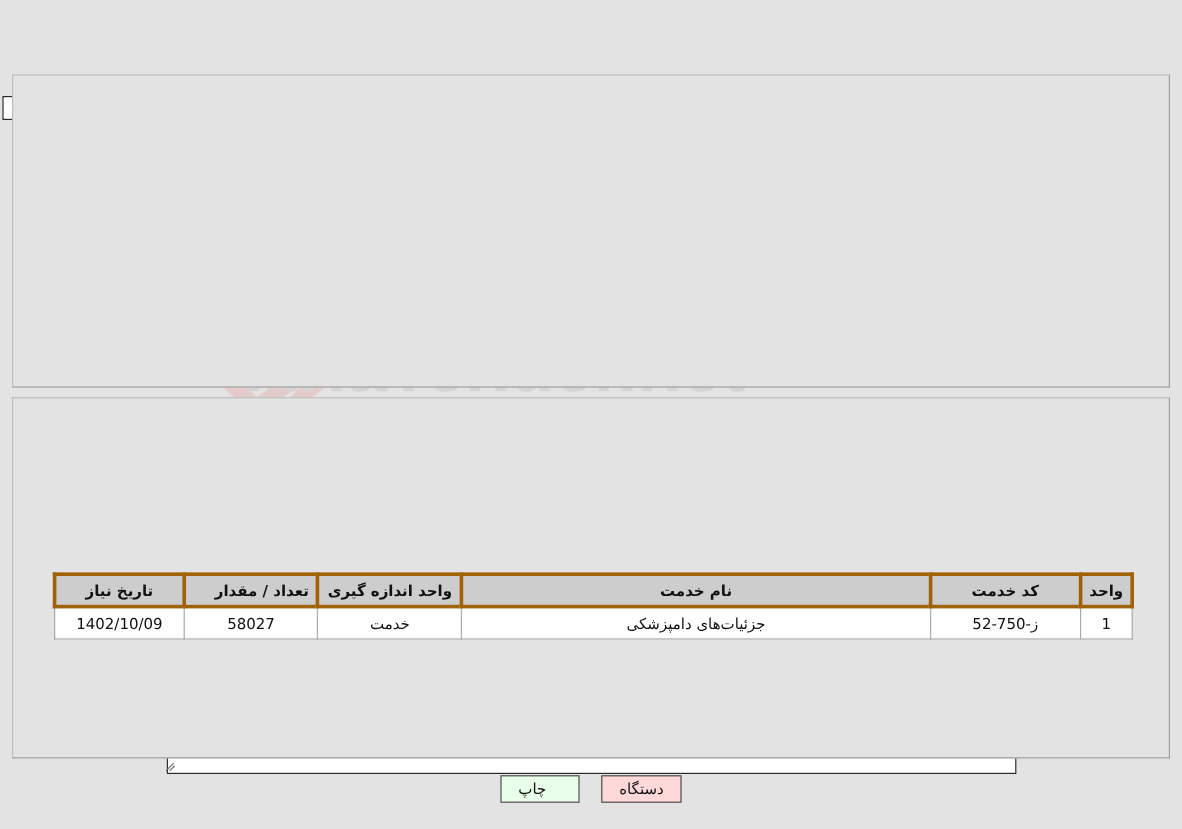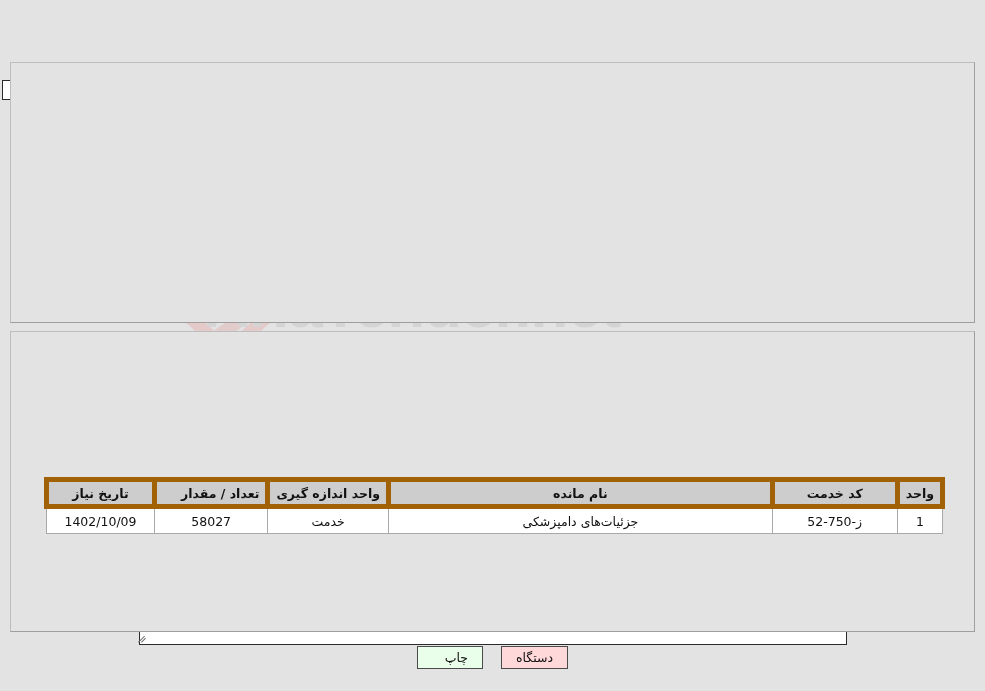--- a/index.html
+++ b/index.html
@@ -178,21 +178,21 @@
   .tbl {
     position: absolute;
     left: 44px; top: 477px;
     width: 901px;
     border-collapse: collapse;
     font-size: 12.5px;
     z-index: 2;
   }
   .tbl th {
     background: #cdcdcd;
-    border: 5px solid #a16207;
+    border: 3px solid #a16207;
     font-weight: bold;
     color: #111;
     height: 27px;
     padding: 0 6px;
     text-align: center;
     white-space: nowrap;
   }
   .tbl td {
     background: #ffffff;
     border: 1px solid #a9a9a9;
@@ -212,21 +212,21 @@
     justify-content: center;
     gap: 18px;
     z-index: 3;
   }
   .btn {
     font-size: 12.5px;
     color: #111;
     border: 1px solid #4a4a4a;
     padding: 3px 14px;
     min-width: 66px;
-    text-align: right;
+    text-align: left;
     cursor: pointer;
     font-family: inherit;
   }
   .btn-print  { background: #e9ffe9; }
   .btn-back   { background: #ffd9d9; }
 </style>
 </head>
 <body>
 
 <div class="page">
@@ -298,21 +298,21 @@
   <div class="lbl lbl-b" style="right:47px; top:411px;">اطلاعات خدمات مورد نیاز</div>
 
   <div class="lbl lbl-b" style="right:47px; top:441px;">گروه خدمت:</div>
   <div class="fld" style="right:145px; top:437px; width:700px;">فعالیت‌های حرفه‌ای، علمی و فنی</div>
 
   <table class="tbl">
     <thead>
       <tr>
         <th style="width:36px;">واحد</th>
         <th style="width:125px;">کد خدمت</th>
-        <th>نام مانده</th>
+        <th>نام خدمت</th>
         <th style="width:120px;">واحد اندازه گیری</th>
         <th style="width:110px;padding-left:24px;">تعداد / مقدار</th>
         <th style="width:108px;">تاریخ نیاز</th>
       </tr>
     </thead>
     <tbody>
       <tr>
         <td>1</td>
         <td>ز-750-52</td>
         <td>جزئیات‌های دامپزشکی</td>

